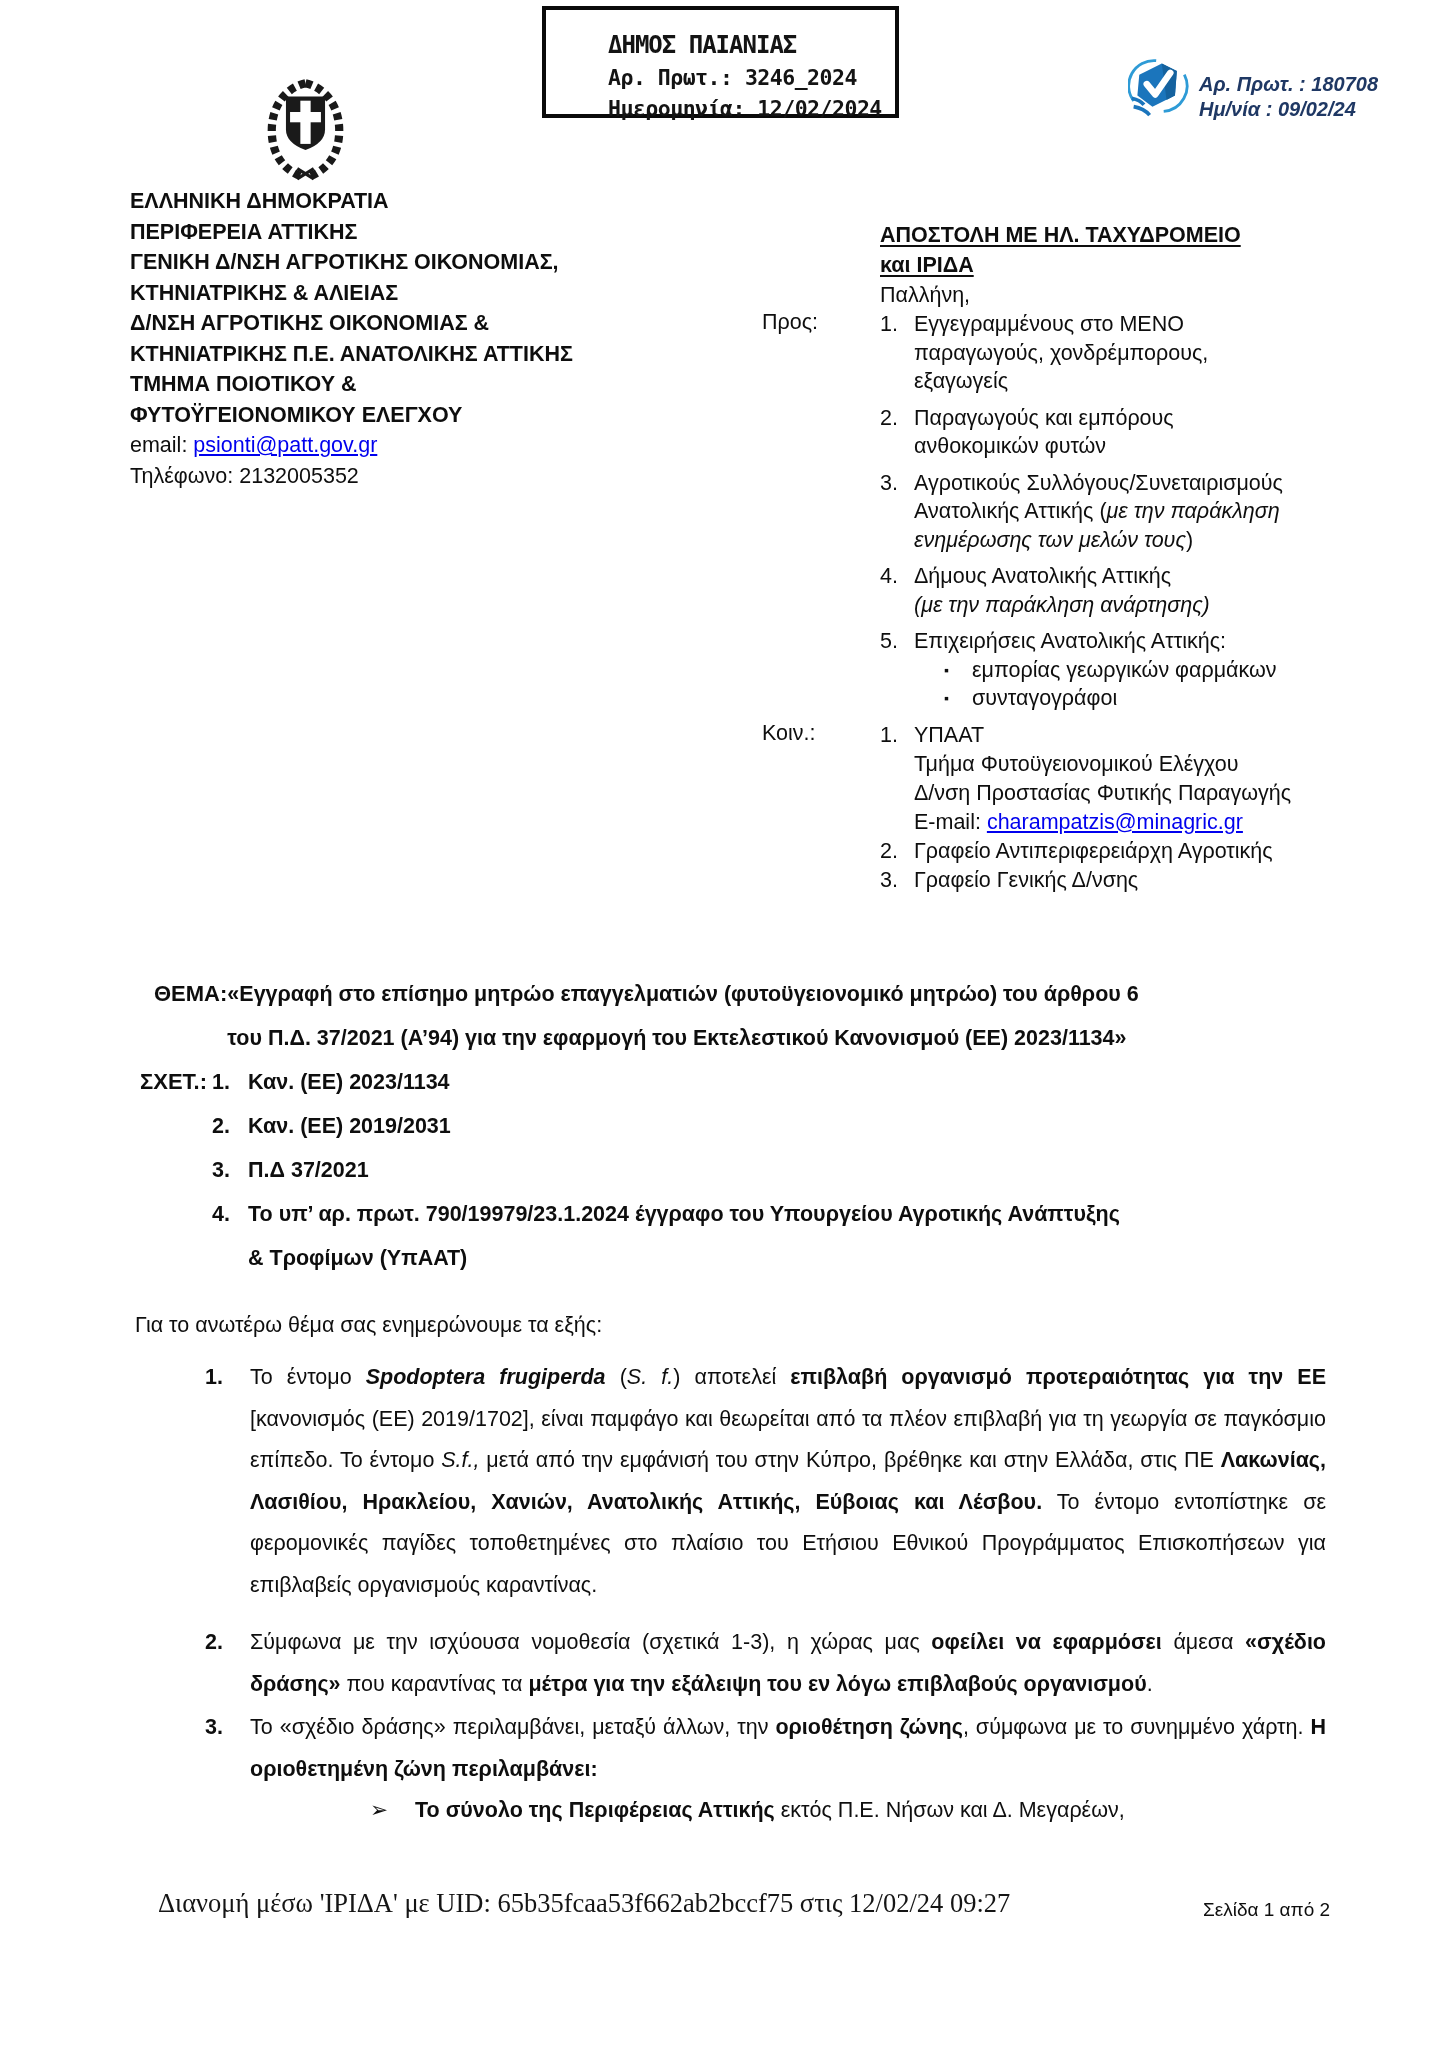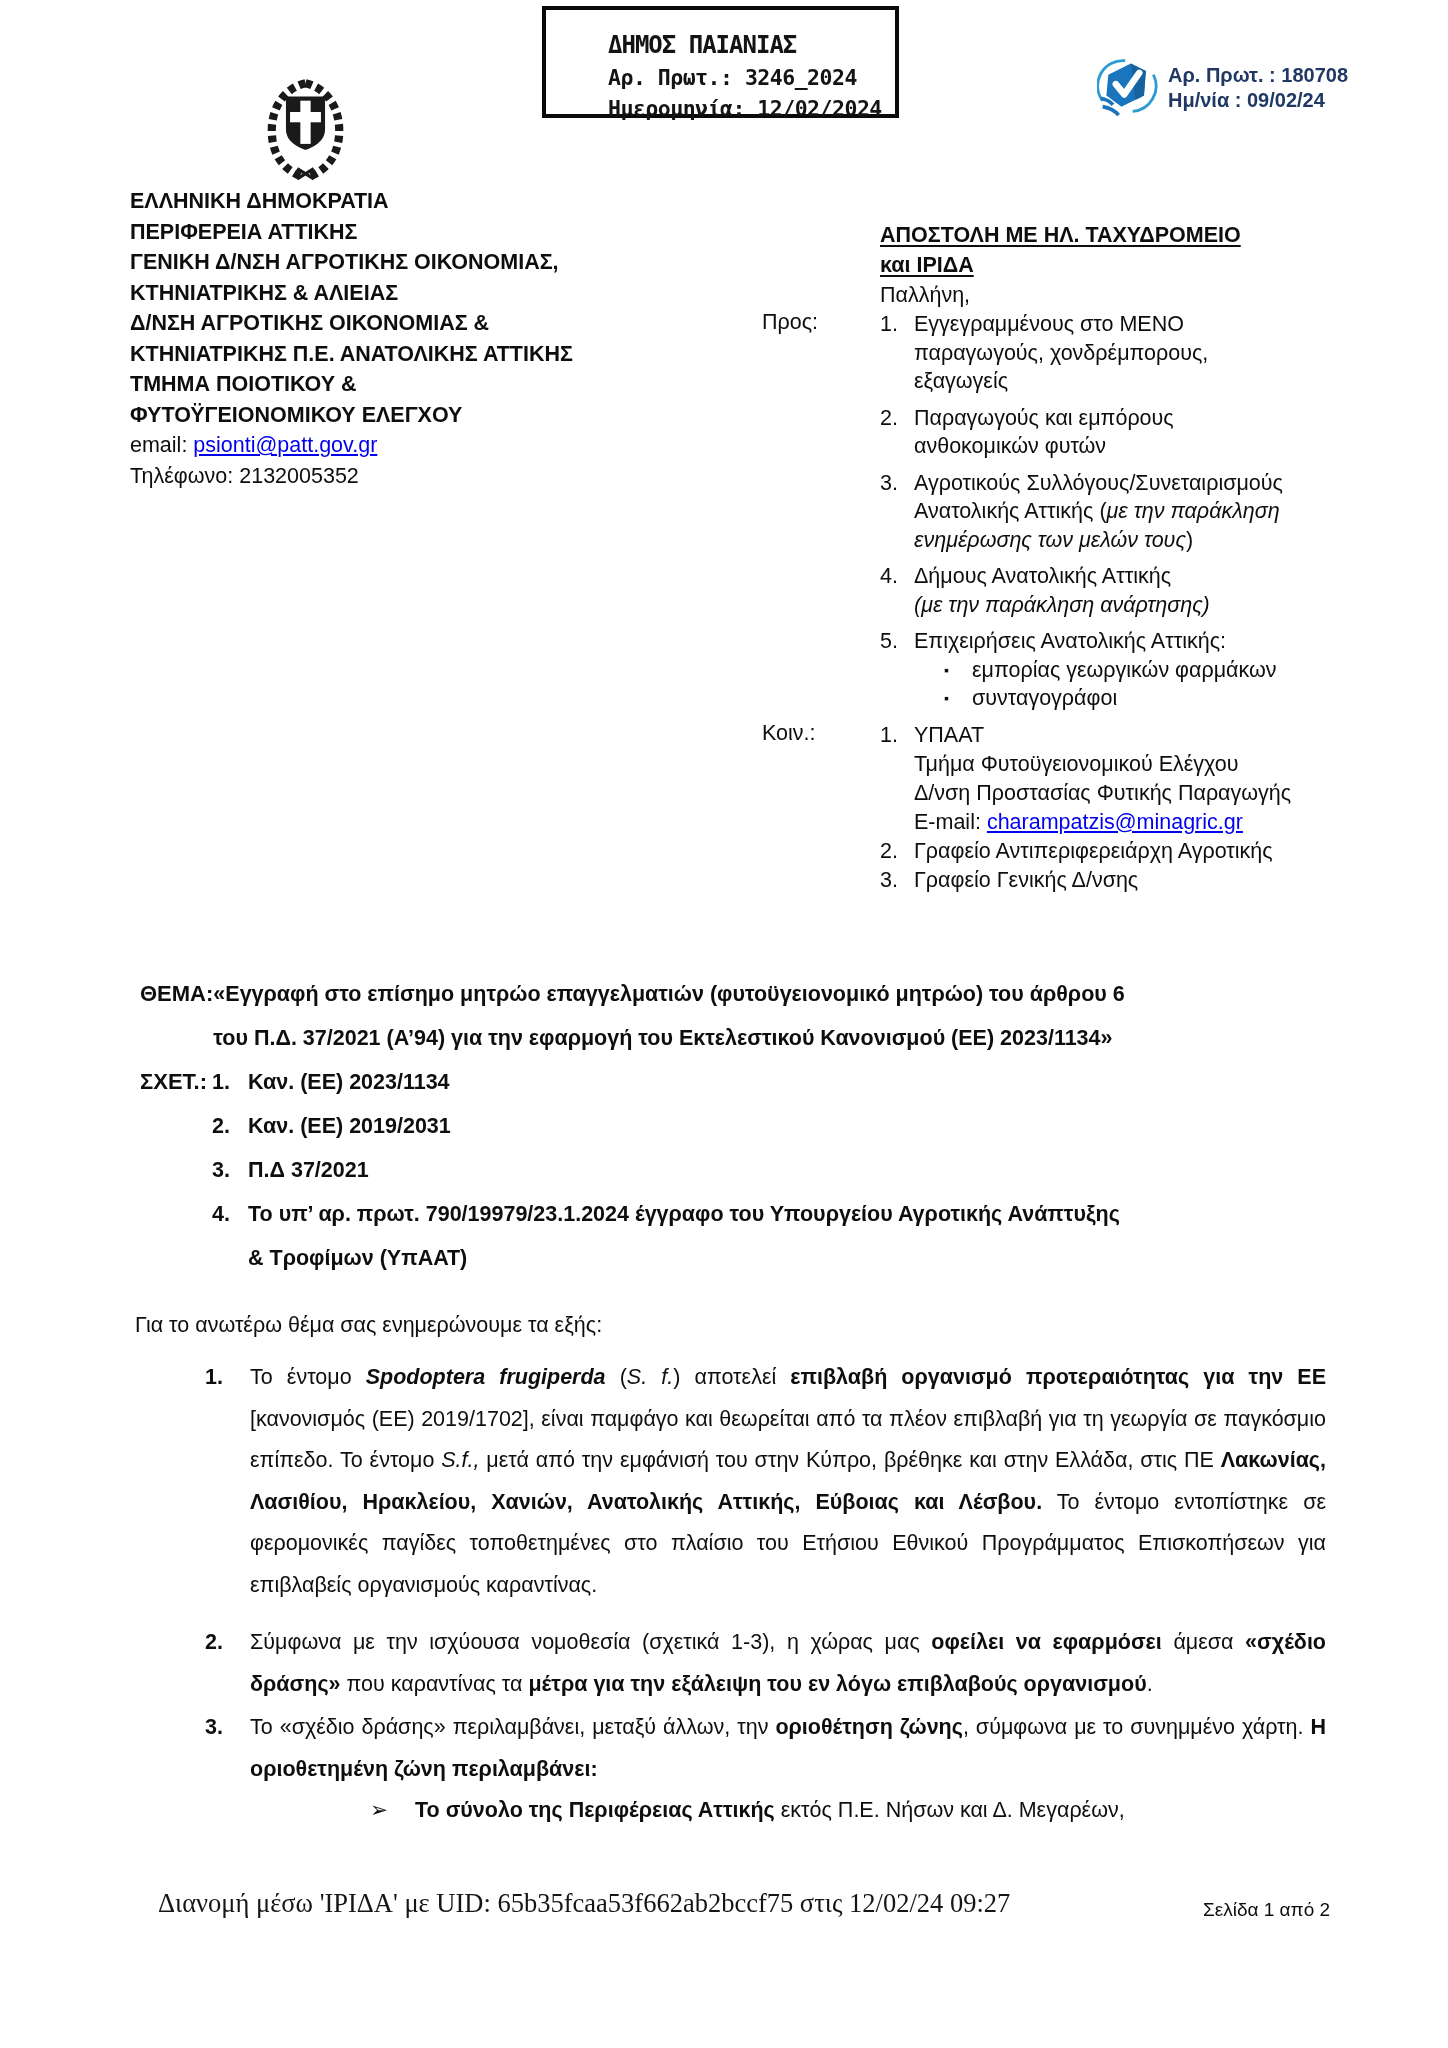--- a/index.html
+++ b/index.html
@@ -11,21 +11,21 @@
   a.link{color:#0000EE;text-decoration:underline;cursor:pointer;}
 
   
   .stamp{position:absolute;left:542px;top:6px;width:357px;height:112px;
          border:4px solid #0a0a0a;box-sizing:border-box;padding:18px 6px 5px 62px;
          font-family:"DejaVu Sans Mono",monospace;font-weight:700;color:#141414;}
   .stamp .l1{font-size:24px;line-height:34px;letter-spacing:-1px;}
   .stamp .l2,.stamp .l3{font-size:21.5px;line-height:31px;letter-spacing:-0.5px;}
 
   
-  .irida{position:absolute;left:1097px;top:54px;display:flex;align-items:center;gap:9px;}
+  .irida{position:absolute;left:1128px;top:54px;display:flex;align-items:flex-end;gap:9px;font-style:italic;}
   .irida-text{font-weight:700;font-size:20px;line-height:25px;color:#1f3864;}
 
   
   .emblem{position:absolute;left:258px;top:76px;}
 
   
   .sender{position:absolute;left:130px;top:186px;width:630px;font-size:21.5px;line-height:30.5px;}
   .sender .bold{font-weight:700;}
   .sender sup{font-size:13px;}
 
@@ -43,21 +43,21 @@
   .rec .txt{flex:1;}
   .blt{display:flex;}
   .blt .bchar{flex:0 0 16px;margin-left:30px;font-size:14px;line-height:28.5px;}
   .blt .btxt{margin-left:12px;}
   .cci{display:flex;line-height:29px;}
   .cci .num{flex:0 0 34px;}
   .cci .body{flex:1;}
 
   
   .main{position:absolute;left:130px;top:972px;width:1196px;}
-  .subj{display:flex;margin-left:10px;font-weight:700;font-size:21.5px;line-height:44px;}
+  .subj{display:flex;margin-left:24px;font-weight:700;font-size:21.5px;line-height:44px;}
   .subj .slbl{flex:0 0 72px;font-size:22px;}
   .subj .stext{flex:1;}
   .refs{display:flex;margin-left:10px;font-weight:700;font-size:21.5px;line-height:44px;}
   .refs .rlbl{flex:0 0 72px;font-size:22px;}
   .refs .ritems{flex:1;}
   .ref{display:flex;}
   .ref .rnum{flex:0 0 36px;}
   .ref .rtxt{flex:1;}
   .intro{margin:25px 0 11px 5px;font-size:21.5px;line-height:41px;}
   .para{display:flex;font-size:21.5px;line-height:41.5px;}

